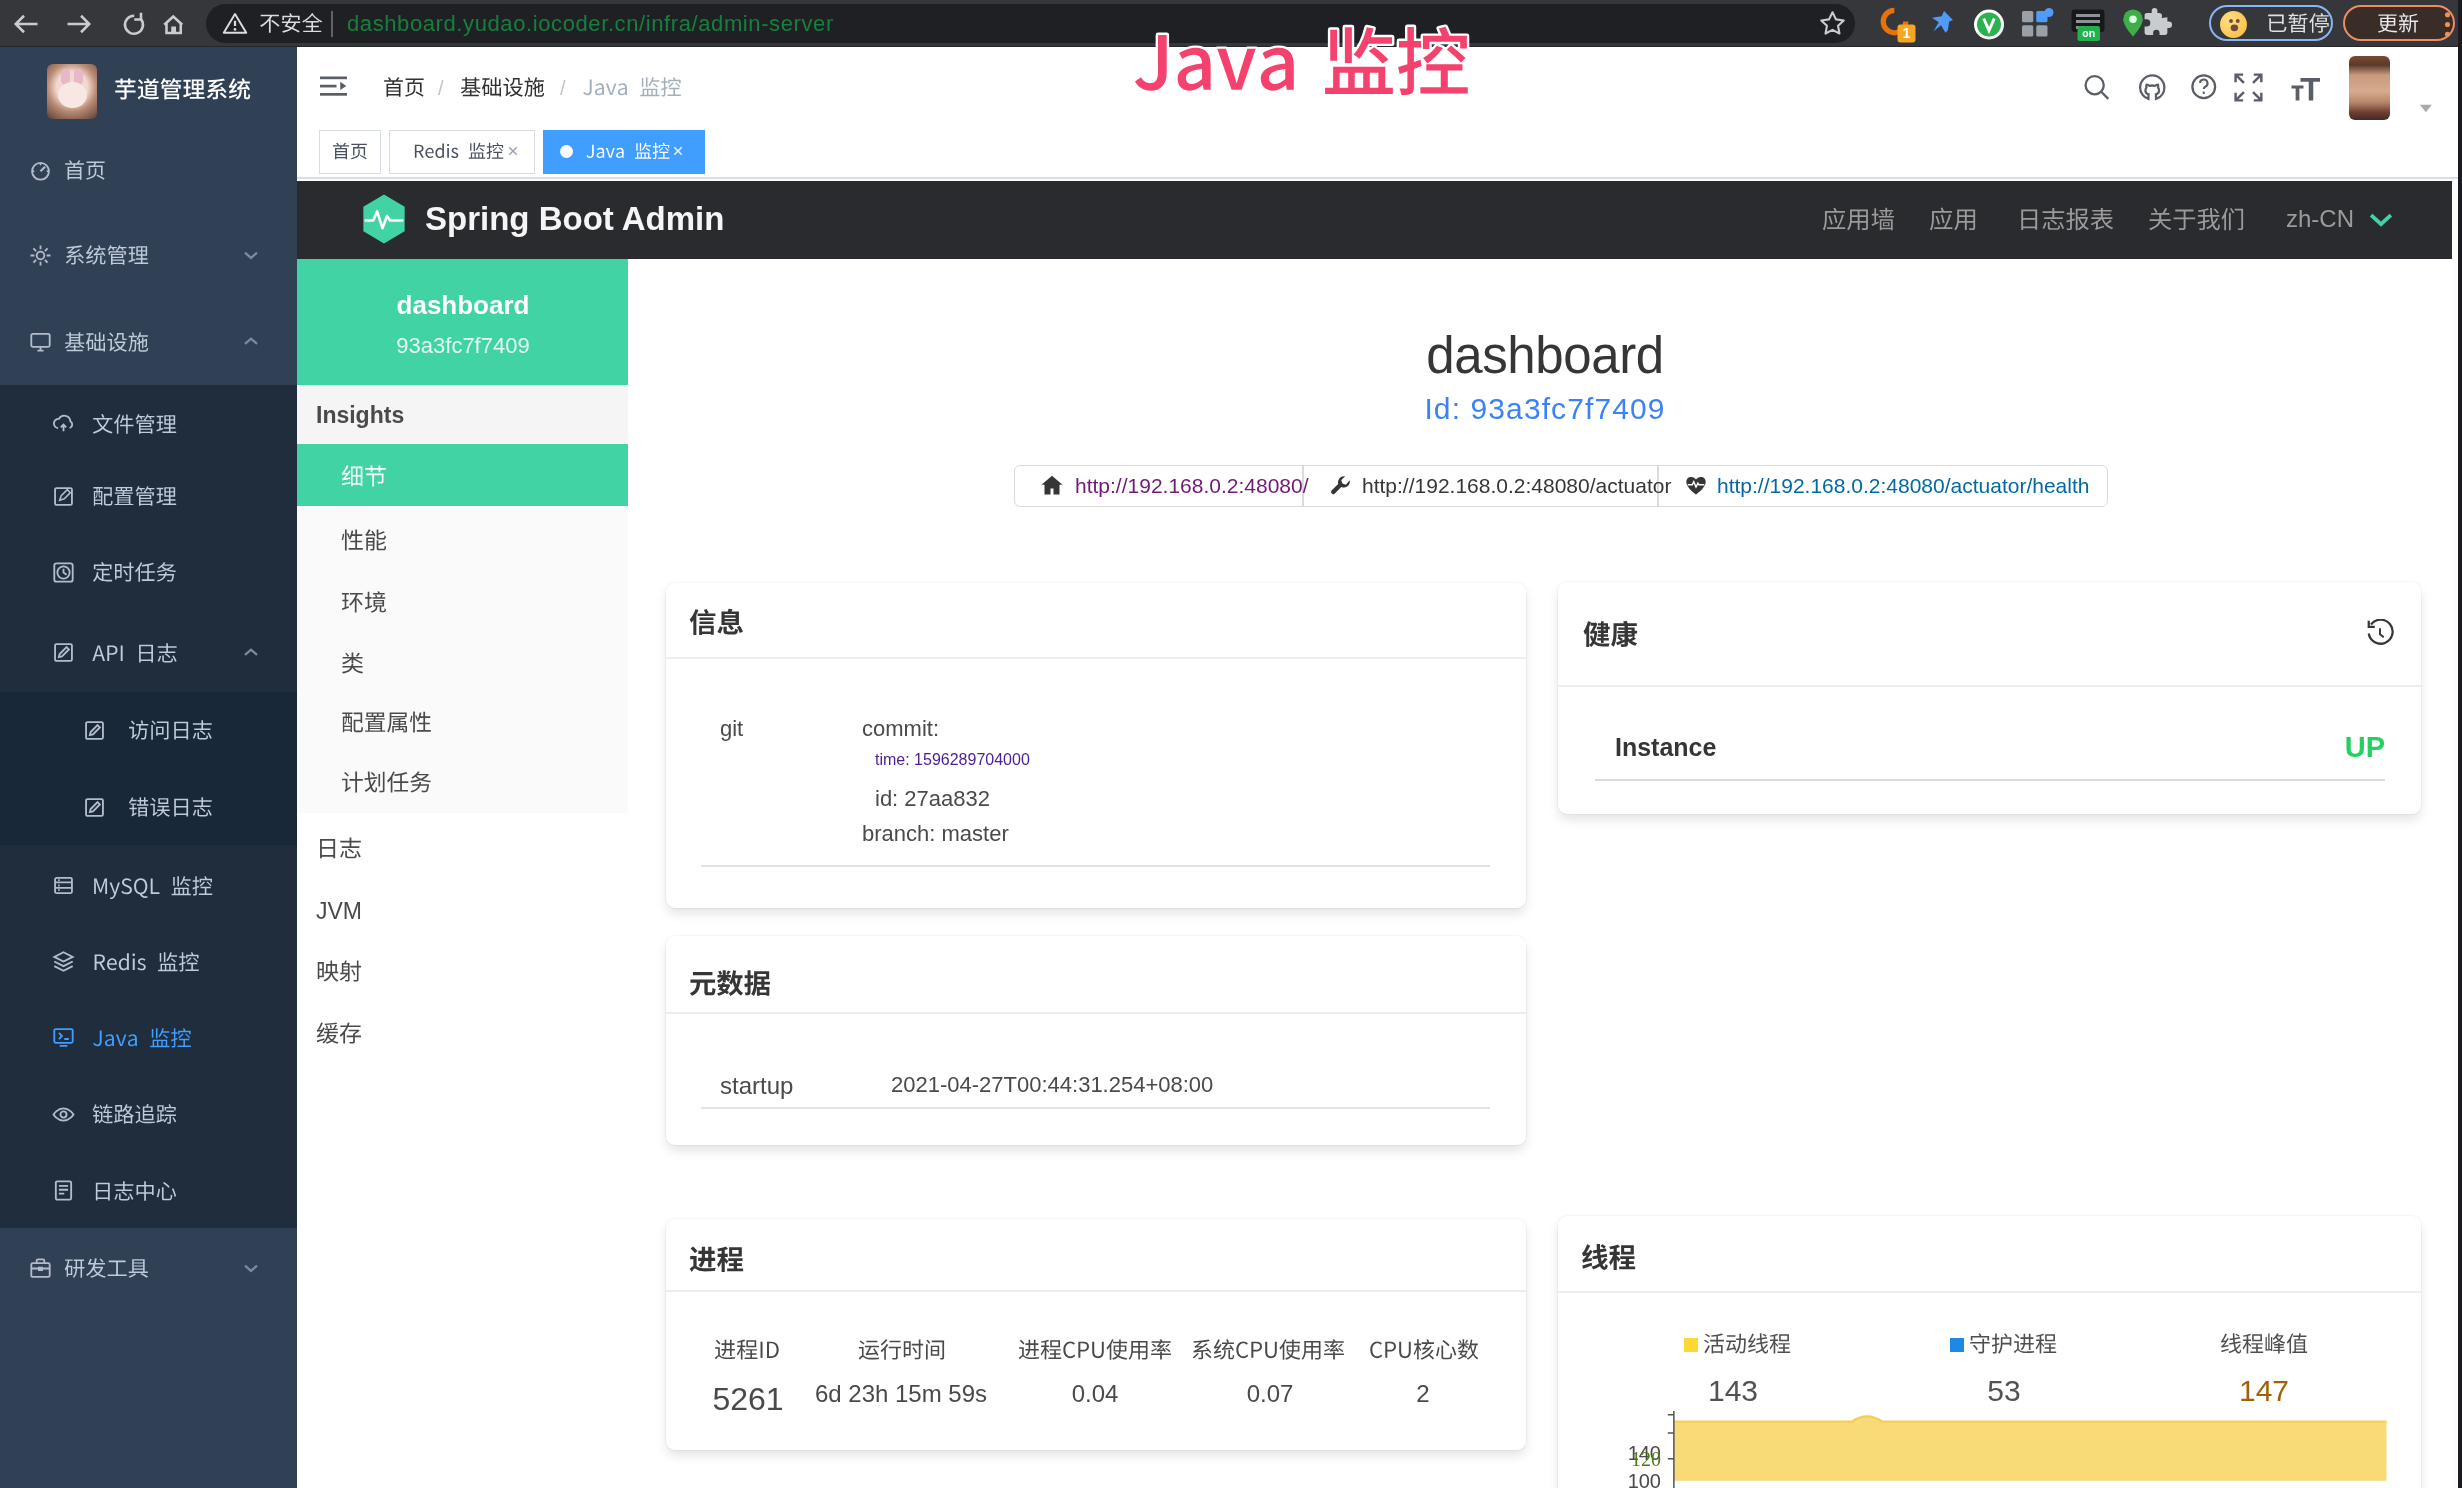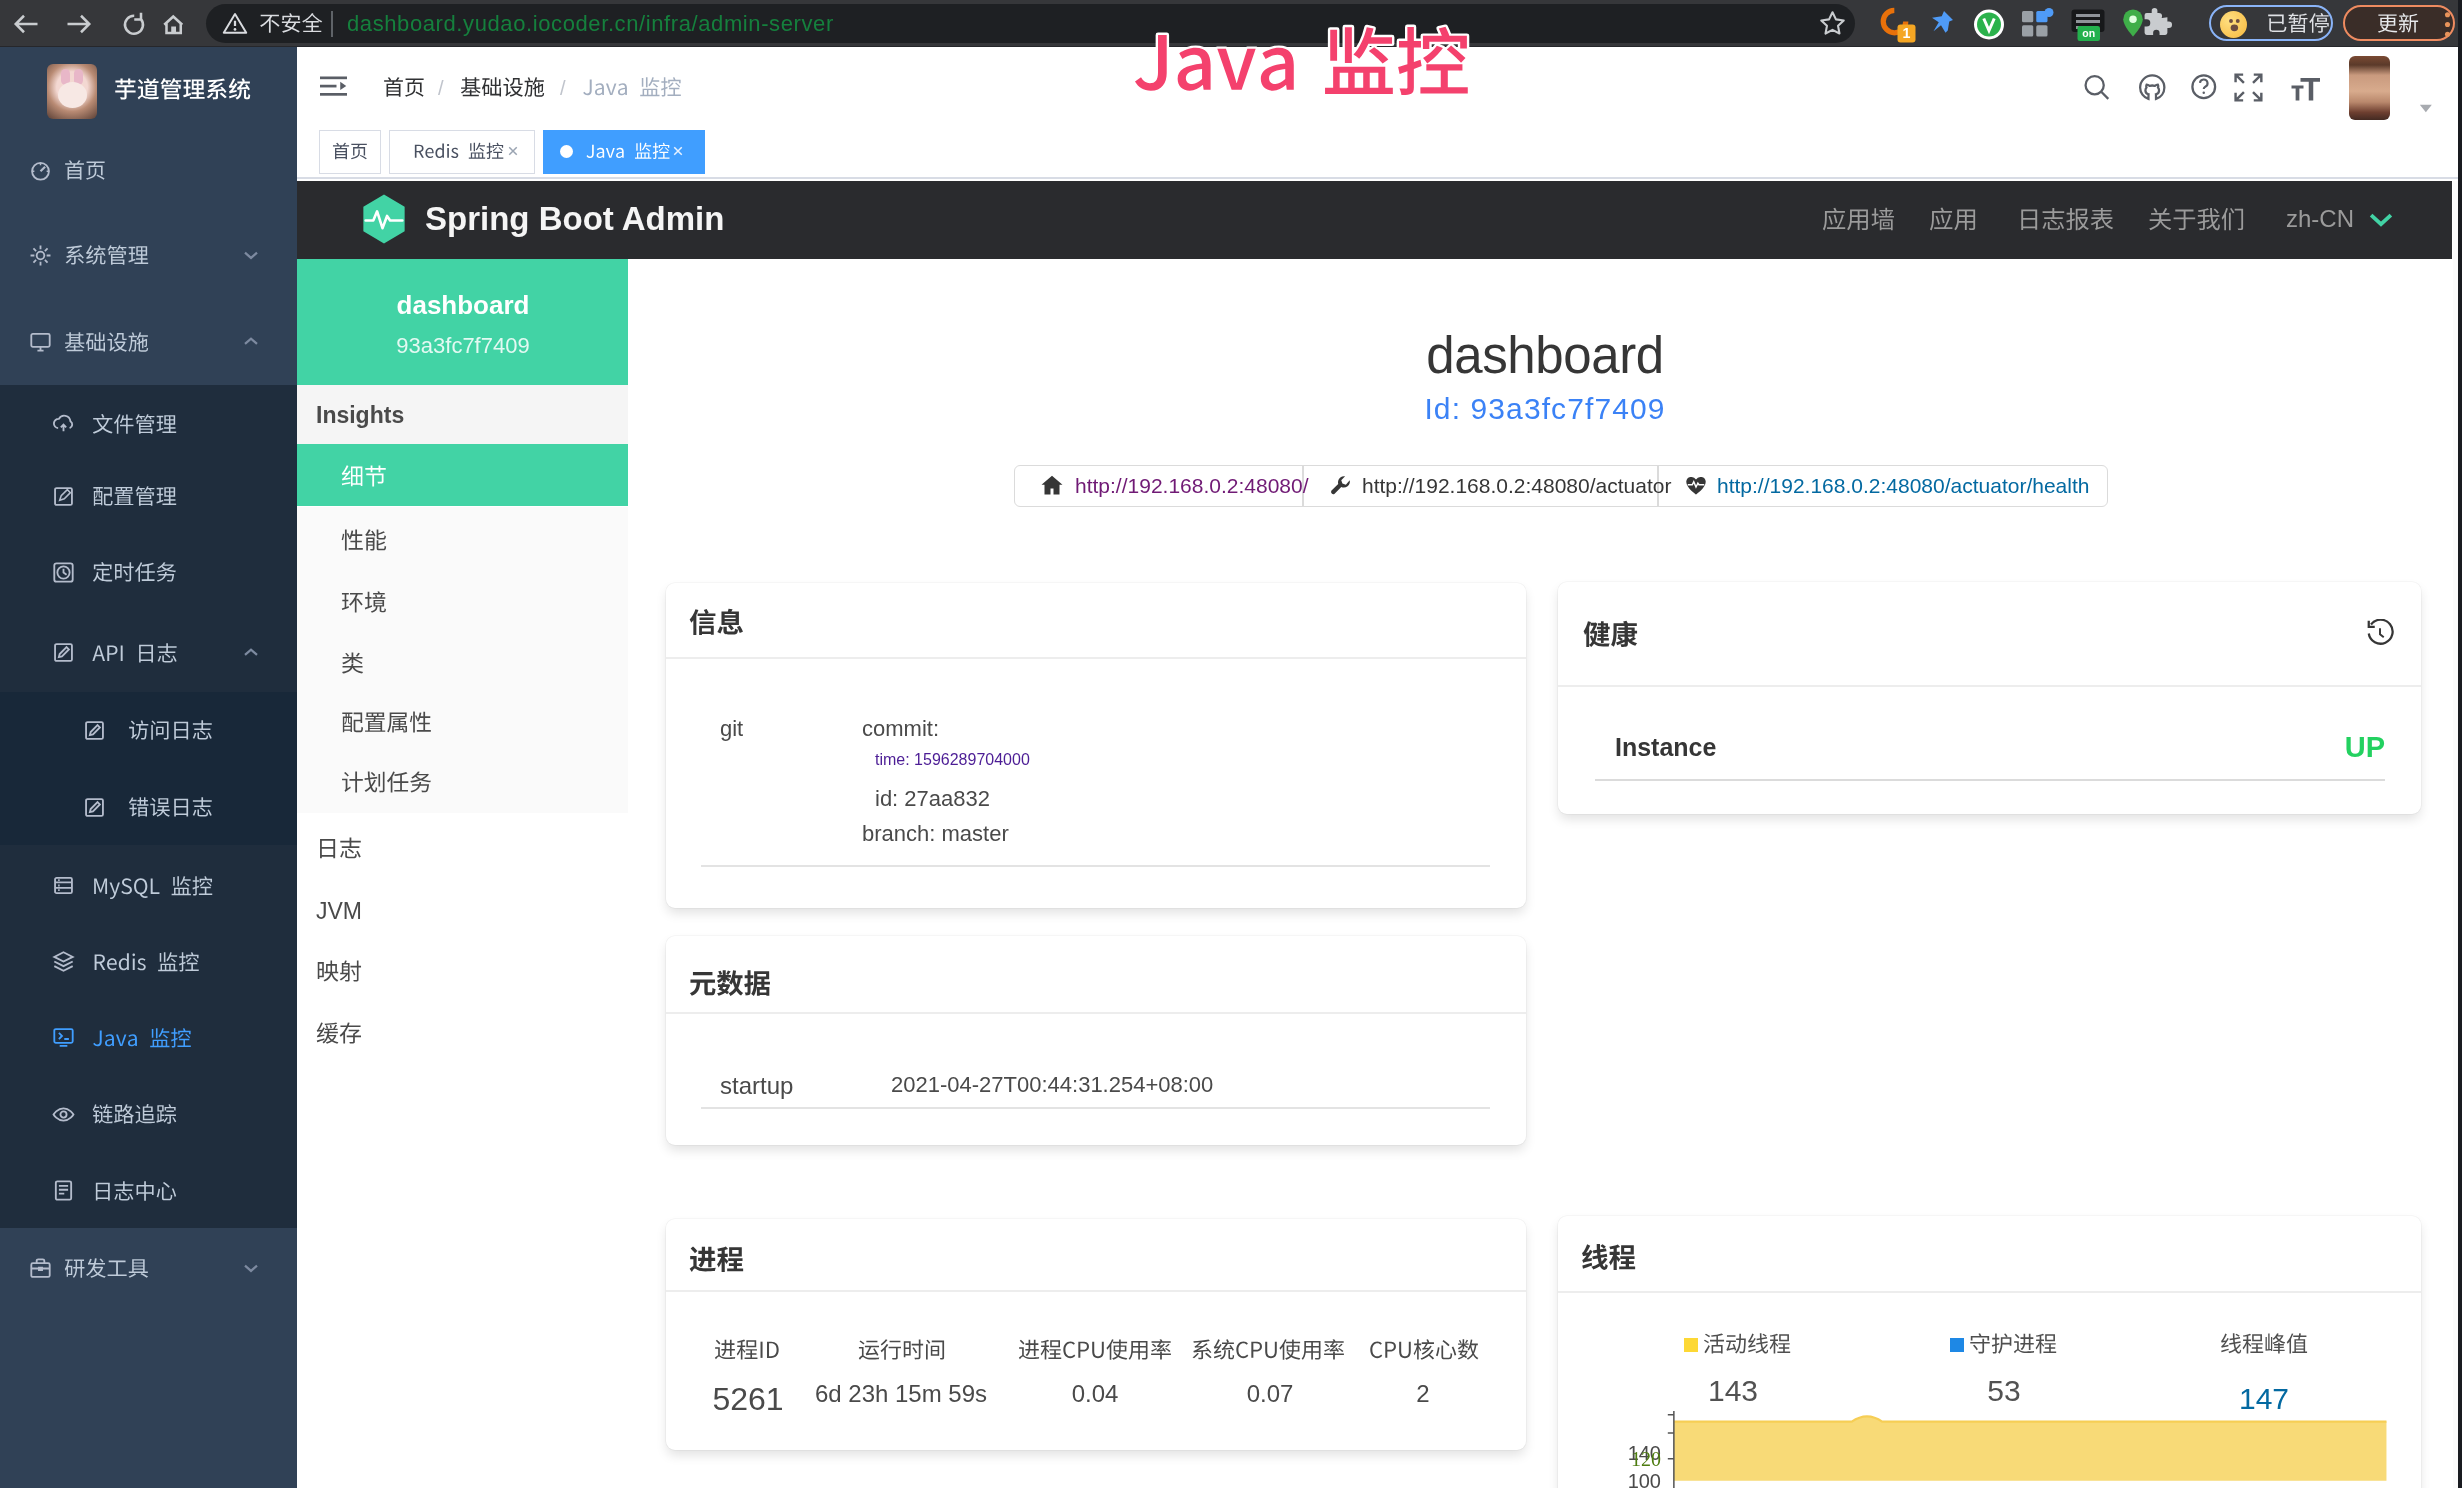--- a/index.html
+++ b/index.html
@@ -775,21 +775,21 @@
     <svg style="position:absolute;left:2220px;top:1329px;overflow:visible" width="88" height="29" viewBox="0 0 116.0 38">
       <g transform="translate(0 30.0) scale(0.0290 -0.0290)" fill="#4f4f4f">
         <use href="#g113" x="0"></use>
         <use href="#g99" x="1000"></use>
         <use href="#g116" x="2000"></use>
         <use href="#g117" x="3000"></use>
       </g>
     </svg>
     <div style="position:absolute;top:1370px;font-family:'Liberation Sans',sans-serif;font-weight:400;font-size:30px;line-height:1.42;color:#525252;white-space:pre;left:1733px;transform:translateX(-50%);">143</div>
     <div style="position:absolute;top:1370px;font-family:'Liberation Sans',sans-serif;font-weight:400;font-size:30px;line-height:1.42;color:#525252;white-space:pre;left:2004px;transform:translateX(-50%);">53</div>
-    <div style="position:absolute;top:1370px;font-family:'Liberation Sans',sans-serif;font-weight:400;font-size:30px;line-height:1.42;color:#0369a1;white-space:pre;left:2264px;transform:translateX(-50%);margin-top:8px;">147</div>
+    <div style="position:absolute;top:1370px;font-family:'Liberation Sans',sans-serif;font-weight:400;font-size:30px;line-height:1.42;color:#a16207;white-space:pre;left:2264px;transform:translateX(-50%);">147</div>
     <div style="position:absolute;top:1419px;font-family:'Liberation Sans',sans-serif;font-weight:400;font-size:20px;line-height:1.42;color:#4a4a4a;white-space:pre;right:801px;margin-top:20px;">140</div>
     <div style="position:absolute;top:1445px;font-family:Liberation Serif, serif;font-weight:400;font-size:20px;line-height:1.42;color:#4d7c0f;white-space:pre;right:801px;">120</div>
     <div style="position:absolute;top:1467px;font-family:'Liberation Sans',sans-serif;font-weight:400;font-size:20px;line-height:1.42;color:#4a4a4a;white-space:pre;right:801px;">100</div>
     <svg style="position:absolute;left:1665px;top:1411px" width="722" height="78" viewBox="0 0 952 103">
 <path d="M11 14 h235 q10 -7 20 -7 t20 7 h666 V92 H11 Z" fill="#f8da77"></path>
 <path d="M11 14 h235 q10 -7 20 -7 t20 7 h666" fill="none" stroke="#f6ce55" stroke-width="3"></path>
 <path d="M11 0 v103 M11 29 h-8 M11 63 h-8 M3 5 h8" stroke="#555" stroke-width="2" fill="none"></path>
 </svg>
     <div style="position:absolute;left:0;top:0;width:0;height:0;z-index:50">
       <svg style="position:absolute;left:1128px;top:13px;overflow:visible" width="347" height="97" viewBox="-6.272 0 457.856 128">

